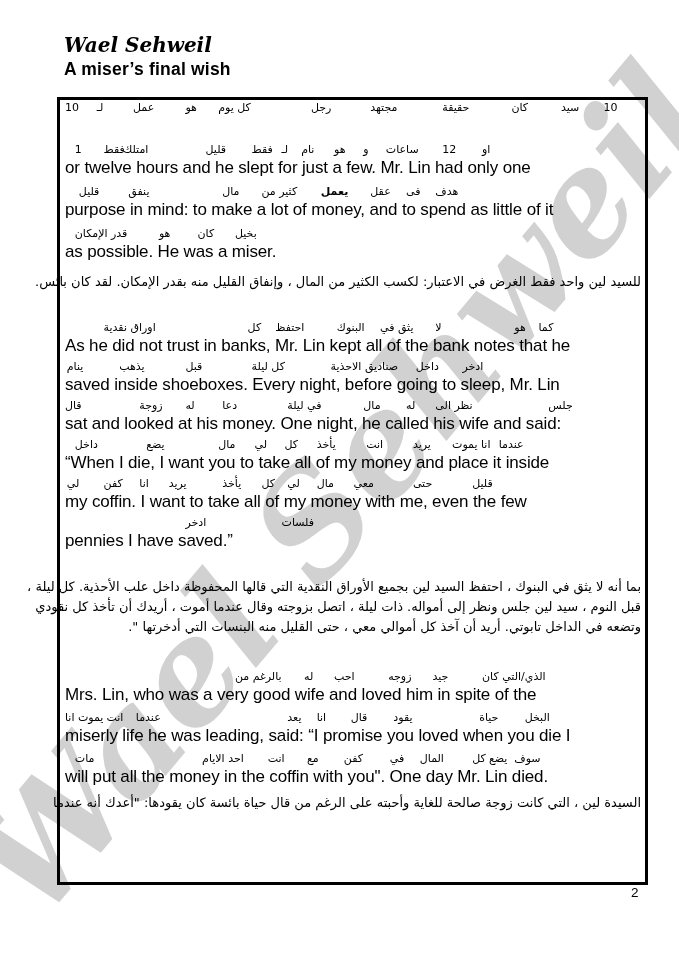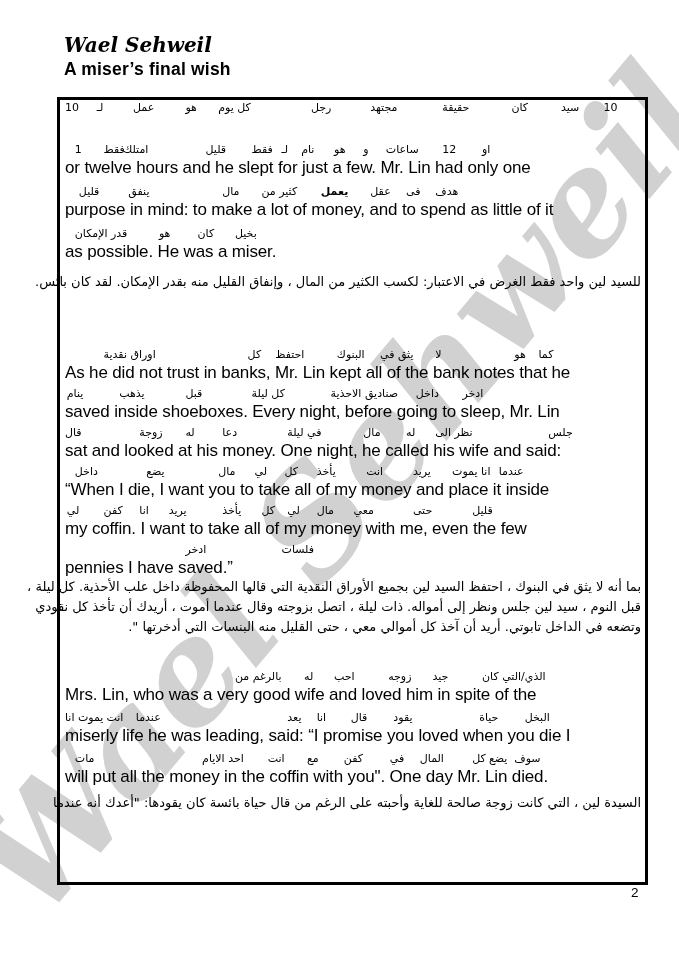--- a/index.html
+++ b/index.html
@@ -80,21 +80,21 @@
         <span class="gl" dir="rtl" style="left: 1.7%;">قدر الإمكان</span>
         <span class="gl" dir="rtl" style="left: 16.3%;">هو</span>
         <span class="gl" dir="rtl" style="left: 23%;">كان</span>
         <span class="gl" dir="rtl" style="left: 29.5%;">بخيل</span>
         <div class="il-en">as possible. He was a miser.</div>
       </div>
     </div>
     <div class="block" style="top: 172px;">
       <div class="ar-line" dir="rtl">للسيد لين واحد فقط الغرض في الاعتبار: لكسب الكثير من المال ، وإنفاق القليل منه بقدر الإمكان. لقد كان بائس.</div>
     </div>
-    <div class="block" style="top: 248px;">
+    <div class="block" style="top: 221px;">
       <div class="il-line" style="height: 39px;">
         <span class="gl" dir="rtl" style="left: 6.7%;">اوراق نقدية</span>
         <span class="gl" dir="rtl" style="left: 31.7%;">كل</span>
         <span class="gl" dir="rtl" style="left: 36.5%;">احتفظ</span>
         <span class="gl" dir="rtl" style="left: 47.2%;">البنوك</span>
         <span class="gl" dir="rtl" style="left: 54.7%;">في</span>
         <span class="gl" dir="rtl" style="left: 57.8%;">يثق</span>
         <span class="gl" dir="rtl" style="left: 64.3%;">لا</span>
         <span class="gl" dir="rtl" style="left: 78%;">هو</span>
         <span class="gl" dir="rtl" style="left: 82.2%;">كما</span>

